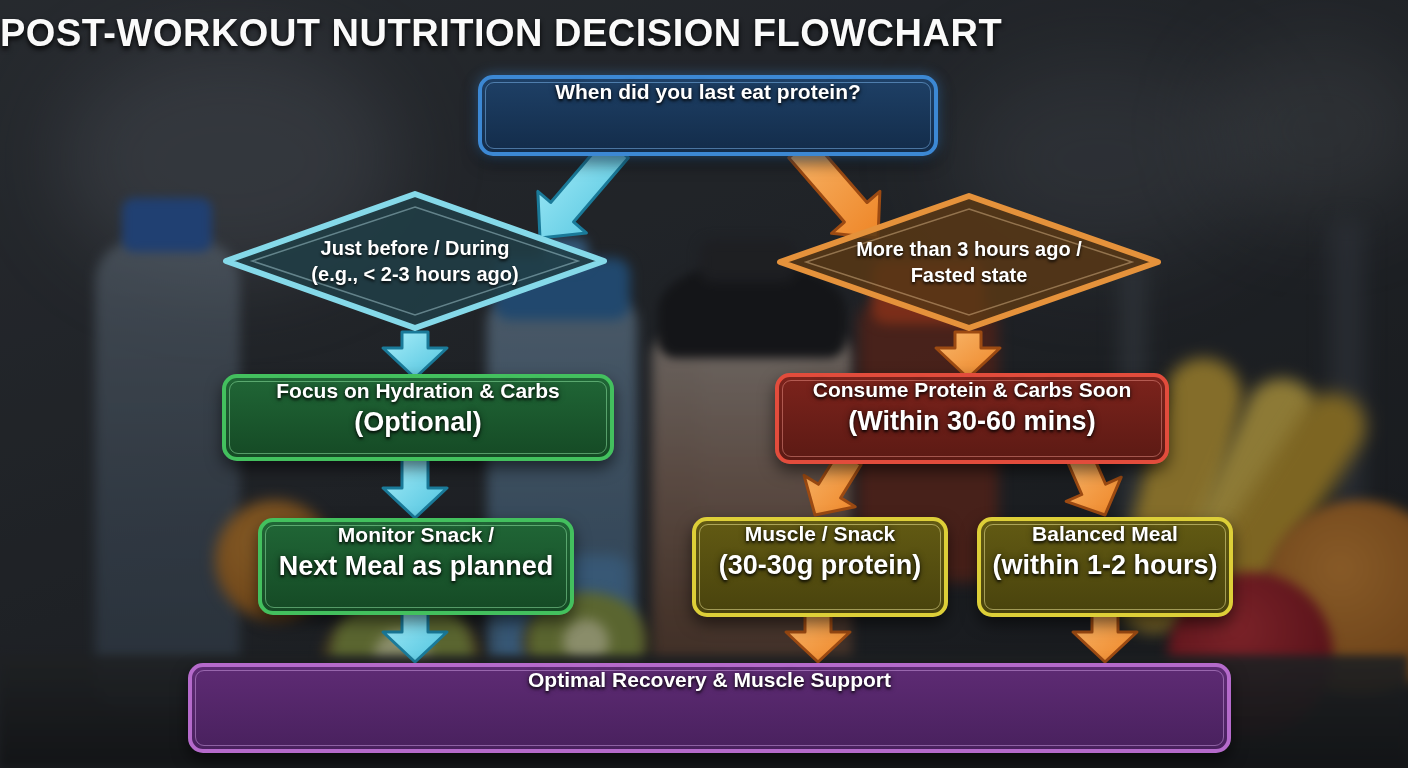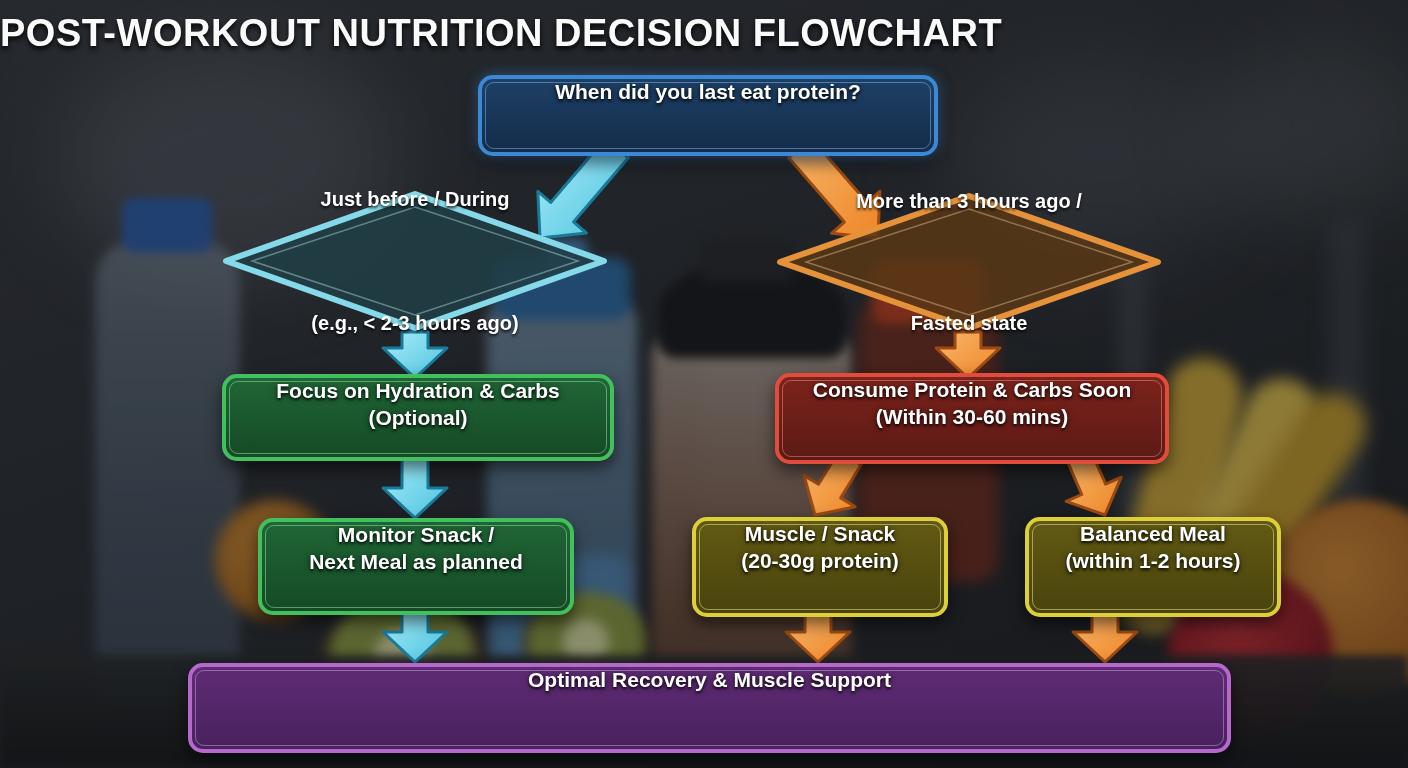--- a/index.html
+++ b/index.html
@@ -61,30 +61,30 @@
   .n-green{border-color:#43c05e;background:linear-gradient(180deg,#206636,#154a25);}
   .n-green::after{border-color:rgba(150,235,170,.5);}
   .n-hydration{left:222px;top:374px;width:384px;height:79px;}
   .n-monitor{left:258px;top:518px;width:308px;height:89px;}
   .n-consume{left:775px;top:373px;width:386px;height:83px;border-color:#e24c3c;
     background:linear-gradient(180deg,#7c231c,#5c1a14);}
   .n-consume::after{border-color:rgba(250,160,148,.45);}
   .n-yellow{border-color:#ddcf38;background:linear-gradient(180deg,#625a13,#49430d);}
   .n-yellow::after{border-color:rgba(250,242,160,.5);}
   .n-shake{left:692px;top:517px;width:248px;height:92px;}
-  .n-meal{left:977px;top:517px;width:248px;height:92px;margin-left:48px;}
+  .n-meal{left:977px;top:517px;width:248px;height:92px;}
   .n-outcome{left:188px;top:663px;width:1035px;height:82px;border-color:#b56acb;
     background:linear-gradient(180deg,#5e2b74,#49215e);}
   .n-outcome::after{border-color:rgba(225,175,245,.45);}
   .n-outcome .l1{font-size:27px;}
   .node .l1{font-size:21px;}
-  .node .l2{font-size:21px;}
+  .node .l2{font-size:27px;}
   .diamond{position:absolute;}
   .diamond svg{position:absolute;left:0;top:0;overflow:visible;}
-  .diamond .dtext{position:absolute;inset:0;display:flex;flex-direction:column;justify-content:space-between;
+  .diamond .dtext{position:absolute;inset:0;display:flex;flex-direction:column;justify-content:center;
     align-items:center;text-align:center;}
   .diamond .l1,.diamond .l2{color:#fff;font-weight:bold;line-height:1.3;font-size:20px;
     text-shadow:0 2px 3px rgba(0,0,0,.85);}
   .d-left{left:218px;top:186px;width:394px;height:150px;}
   .d-right{left:772px;top:188px;width:394px;height:148px;}
   #arrows{position:absolute;left:0;top:0;pointer-events:none;}
   #arrows polygon{stroke-linejoin:round;}
   .arr-c{fill:url(#gCyan);stroke:#1a7a99;stroke-width:3;}
   .arr-o{fill:url(#gOrange);stroke:#9c4a12;stroke-width:3;}
 </style>
@@ -184,21 +184,21 @@
     <span class="l2">(Within 30-60 mins)</span>
   </div>
 
   <div class="node n-green n-monitor">
     <span class="l1">Monitor Snack /</span>
     <span class="l2">Next Meal as planned</span>
   </div>
 
   <div class="node n-yellow n-shake">
     <span class="l1">Muscle / Snack</span>
-    <span class="l2">(20-30g protein)</span>
+    <span class="l2">(30-30g protein)</span>
   </div>
 
   <div class="node n-yellow n-meal">
     <span class="l1">Balanced Meal</span>
     <span class="l2">(within 1-2 hours)</span>
   </div>
 
   <div class="node n-outcome">
     <span class="l1">Optimal Recovery &amp; Muscle Support</span>
   </div>

